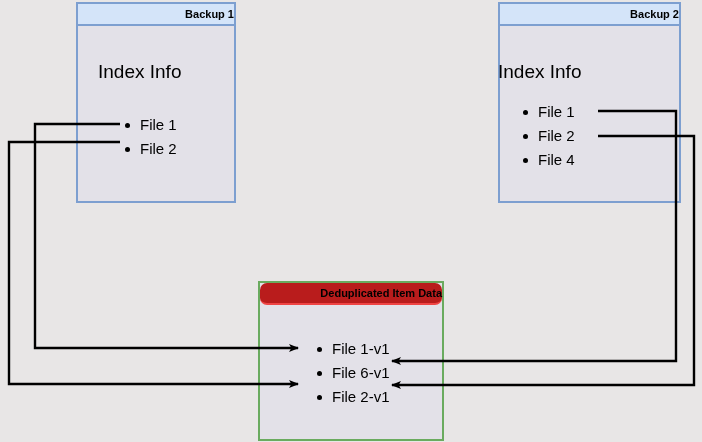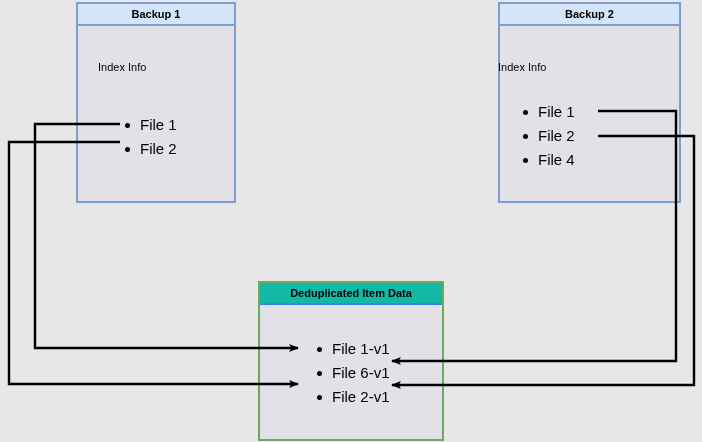--- a/index.html
+++ b/index.html
@@ -27,36 +27,37 @@
     border: 2px solid #6aab5f;
   }
   .box-header {
     position: absolute;
     left: 0;
     top: 0;
     right: 0;
     box-sizing: border-box;
     height: 22px;
     line-height: 20px;
-    text-align: center;
+    text-align: right;
     font-size: 11px;
     font-weight: bold;
     color: #000;
   }
   .box-header.blue {
     background: #d4e4f9;
     border-bottom: 2px solid #7d9fd0;
   }
   .box-header.green {
-    background: #14b8a6;
-    border-bottom: 2px solid #3b82f6;
+    background: #b91c1c;
+    border-bottom: 2px solid #ef4444;
+    border-radius: 7px;
   }
   .index-label {
     position: absolute;
-    font-size: 11px;
+    font-size: 19px;
     color: #000;
     white-space: nowrap;
   }
   .bullet-list {
     position: absolute;
     margin: 0;
     padding: 0;
     list-style: none;
   }
   .bullet-list li {

